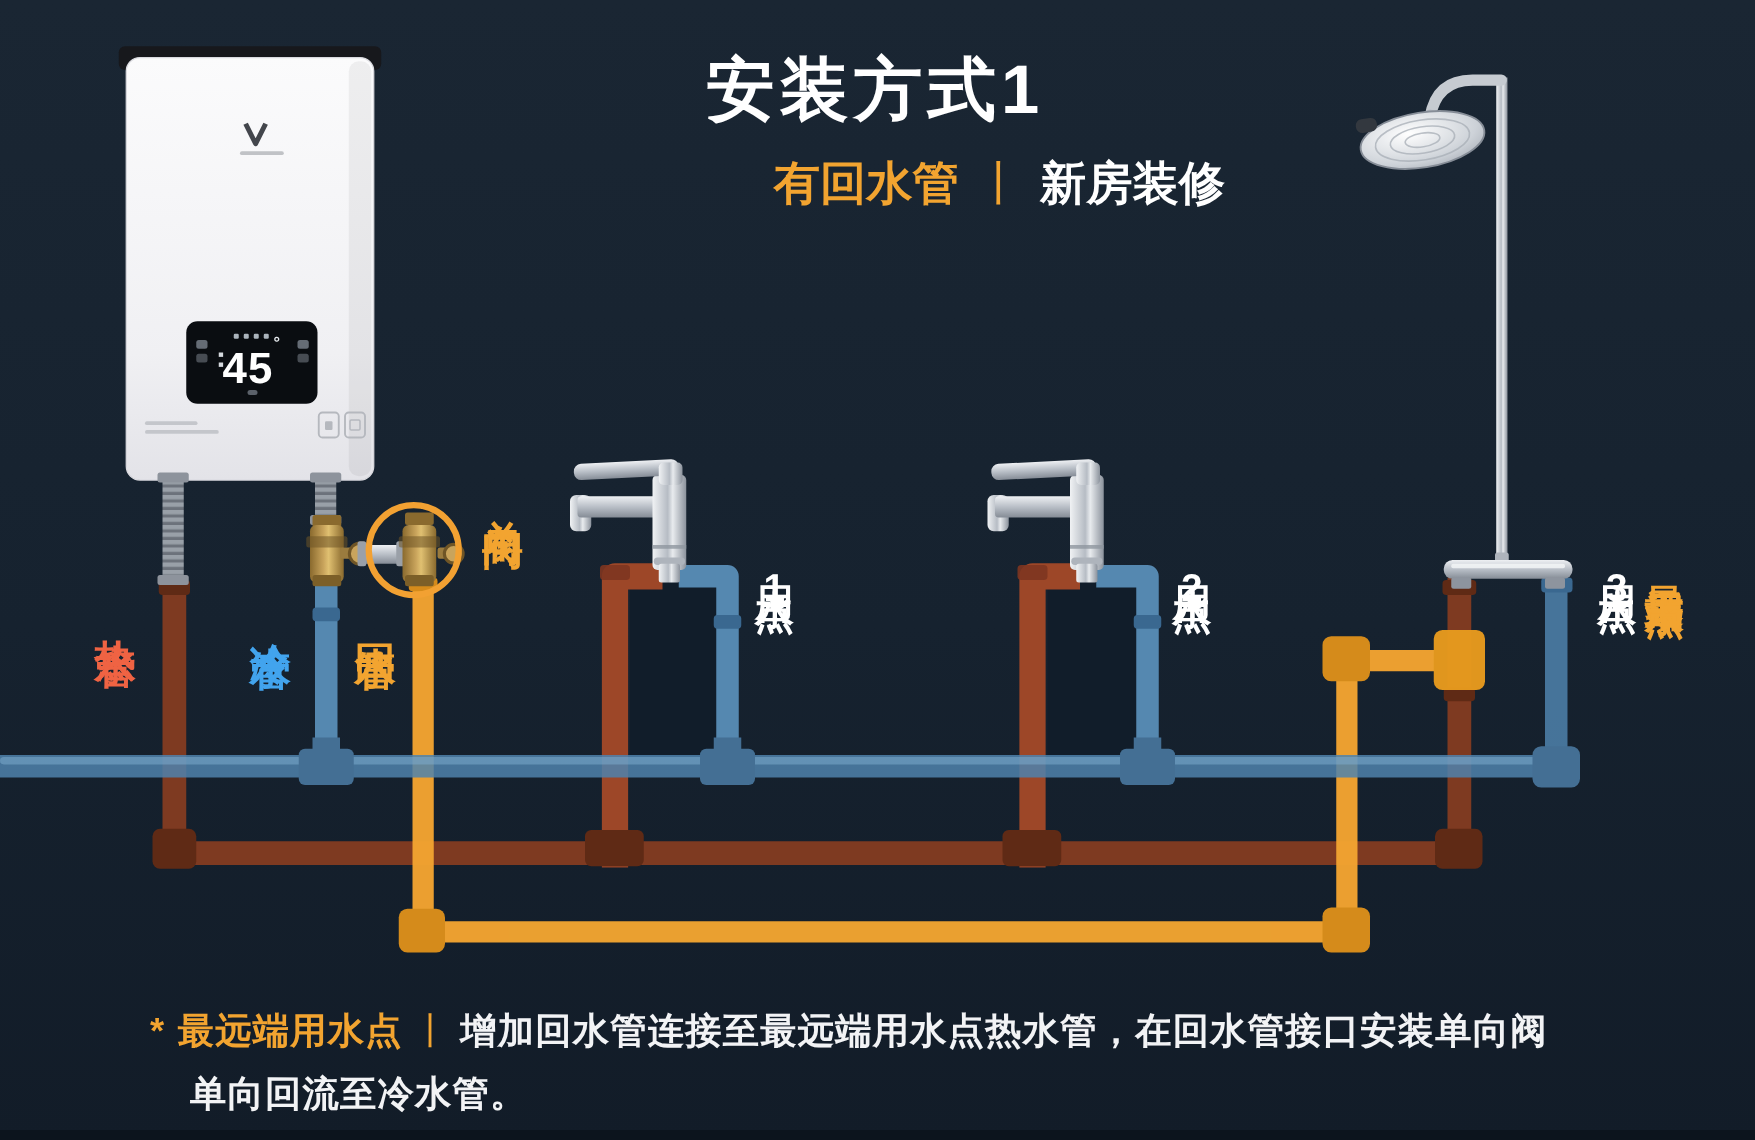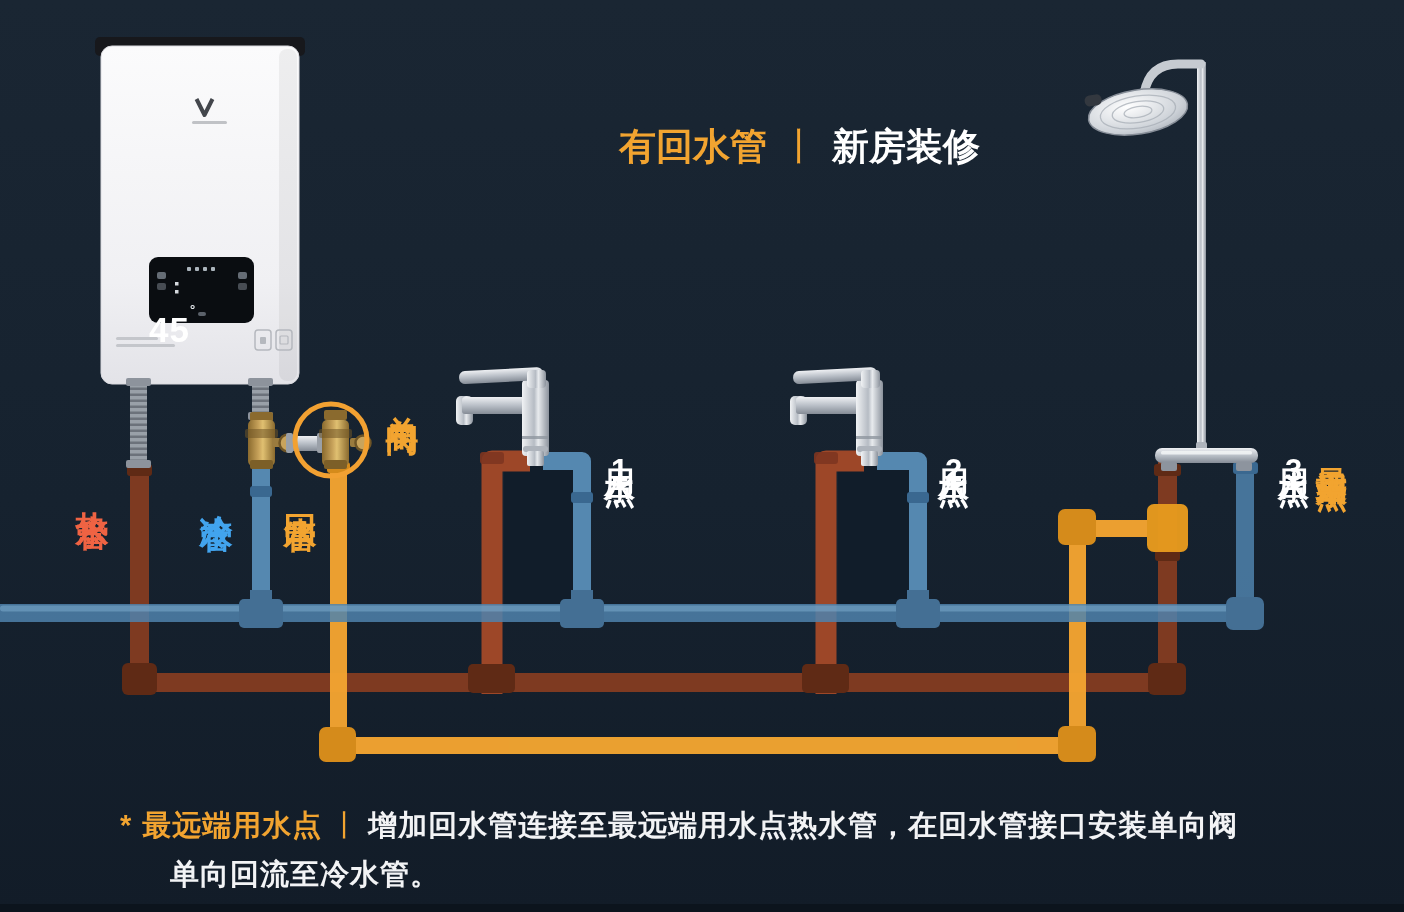--- a/index.html
+++ b/index.html
@@ -26,32 +26,32 @@
   }
   .lab-hot{left:76px;top:486px;color:#EF6343;}
   .lab-cold{left:200px;top:488px;color:#42A4EE;}
   .lab-return{left:284px;top:488px;color:#F2A430;}
   .lab-valve{left:386px;top:390px;color:#F2A430;}
   .lab-p1{left:604px;top:444px;font-size:31px;}
   .lab-p2{left:938px;top:444px;font-size:31px;}
   .lab-p3{left:1278px;top:444px;font-size:31px;}
   .lab-far{left:1316px;top:444px;font-size:31px;color:#F2A430;letter-spacing:2px;}
   .temp{
-    left:149px;top:267px;width:105px;
-    font-size:35px;font-weight:700;color:#FFFFFF;letter-spacing:1px;margin-top:36px;
+    left:149px;top:267px;width:105px;text-align:center;
+    font-size:35px;font-weight:700;color:#FFFFFF;letter-spacing:1px;
   }
   .temp sup{font-size:13px;vertical-align:28px;color:#E8ECF0;}
   .footnote{
     left:120px;top:800px;width:1220px;
     font-size:29px;font-weight:700;color:#F2F3F5;line-height:51px;letter-spacing:1px;
   }
   .footnote .star,.footnote .term,.footnote .sep{color:#F2A430;}
   .footnote .star{margin-right:10px;font-weight:800;}
   .footnote .sep{margin:0 8px;font-weight:400;}
-  .footnote .l2{margin-left:50px;font-family:Liberation Mono, monospace;}
+  .footnote .l2{margin-left:32px;}
 </style>
 </head>
 <body>
 
 <div class="stage">
 
 <svg width="1404" height="912" viewBox="0 0 1404 912">
   <defs>
     <linearGradient id="cv" x1="0" y1="0" x2="1" y2="0">
       <stop offset="0" stop-color="#F0F2F4"></stop>
@@ -230,20 +230,21 @@
     <rect x="319" y="429" width="33" height="9" rx="2" fill="#6F5526" opacity="0.55"></rect>
     <rect x="350" y="438" width="10" height="9" rx="2" fill="#9A7B3E"></rect>
     <circle cx="363" cy="443" r="7.5" fill="#C9A45C" stroke="#6F5526" stroke-width="2.5"></circle>
     <rect x="324" y="460" width="23" height="9" rx="2" fill="#7C5F28"></rect>
     <circle cx="331" cy="440" r="36" fill="none" stroke="#F2A132" stroke-width="5"></circle>
   </g>
 
   <rect x="0" y="904" width="1404" height="8" fill="#0C141D"></rect>
 </svg>
 
+<div class="ov title">安装方式1</div>
 
 <div class="ov subtitle">
   <span class="accent">有回水管</span><span class="div">丨</span><span>新房装修</span>
 </div>
 
 <div class="ov temp">
   <span>45</span><sup>°</sup>
 </div>
 
 <div class="vlabel lab-hot">热水管</div>

